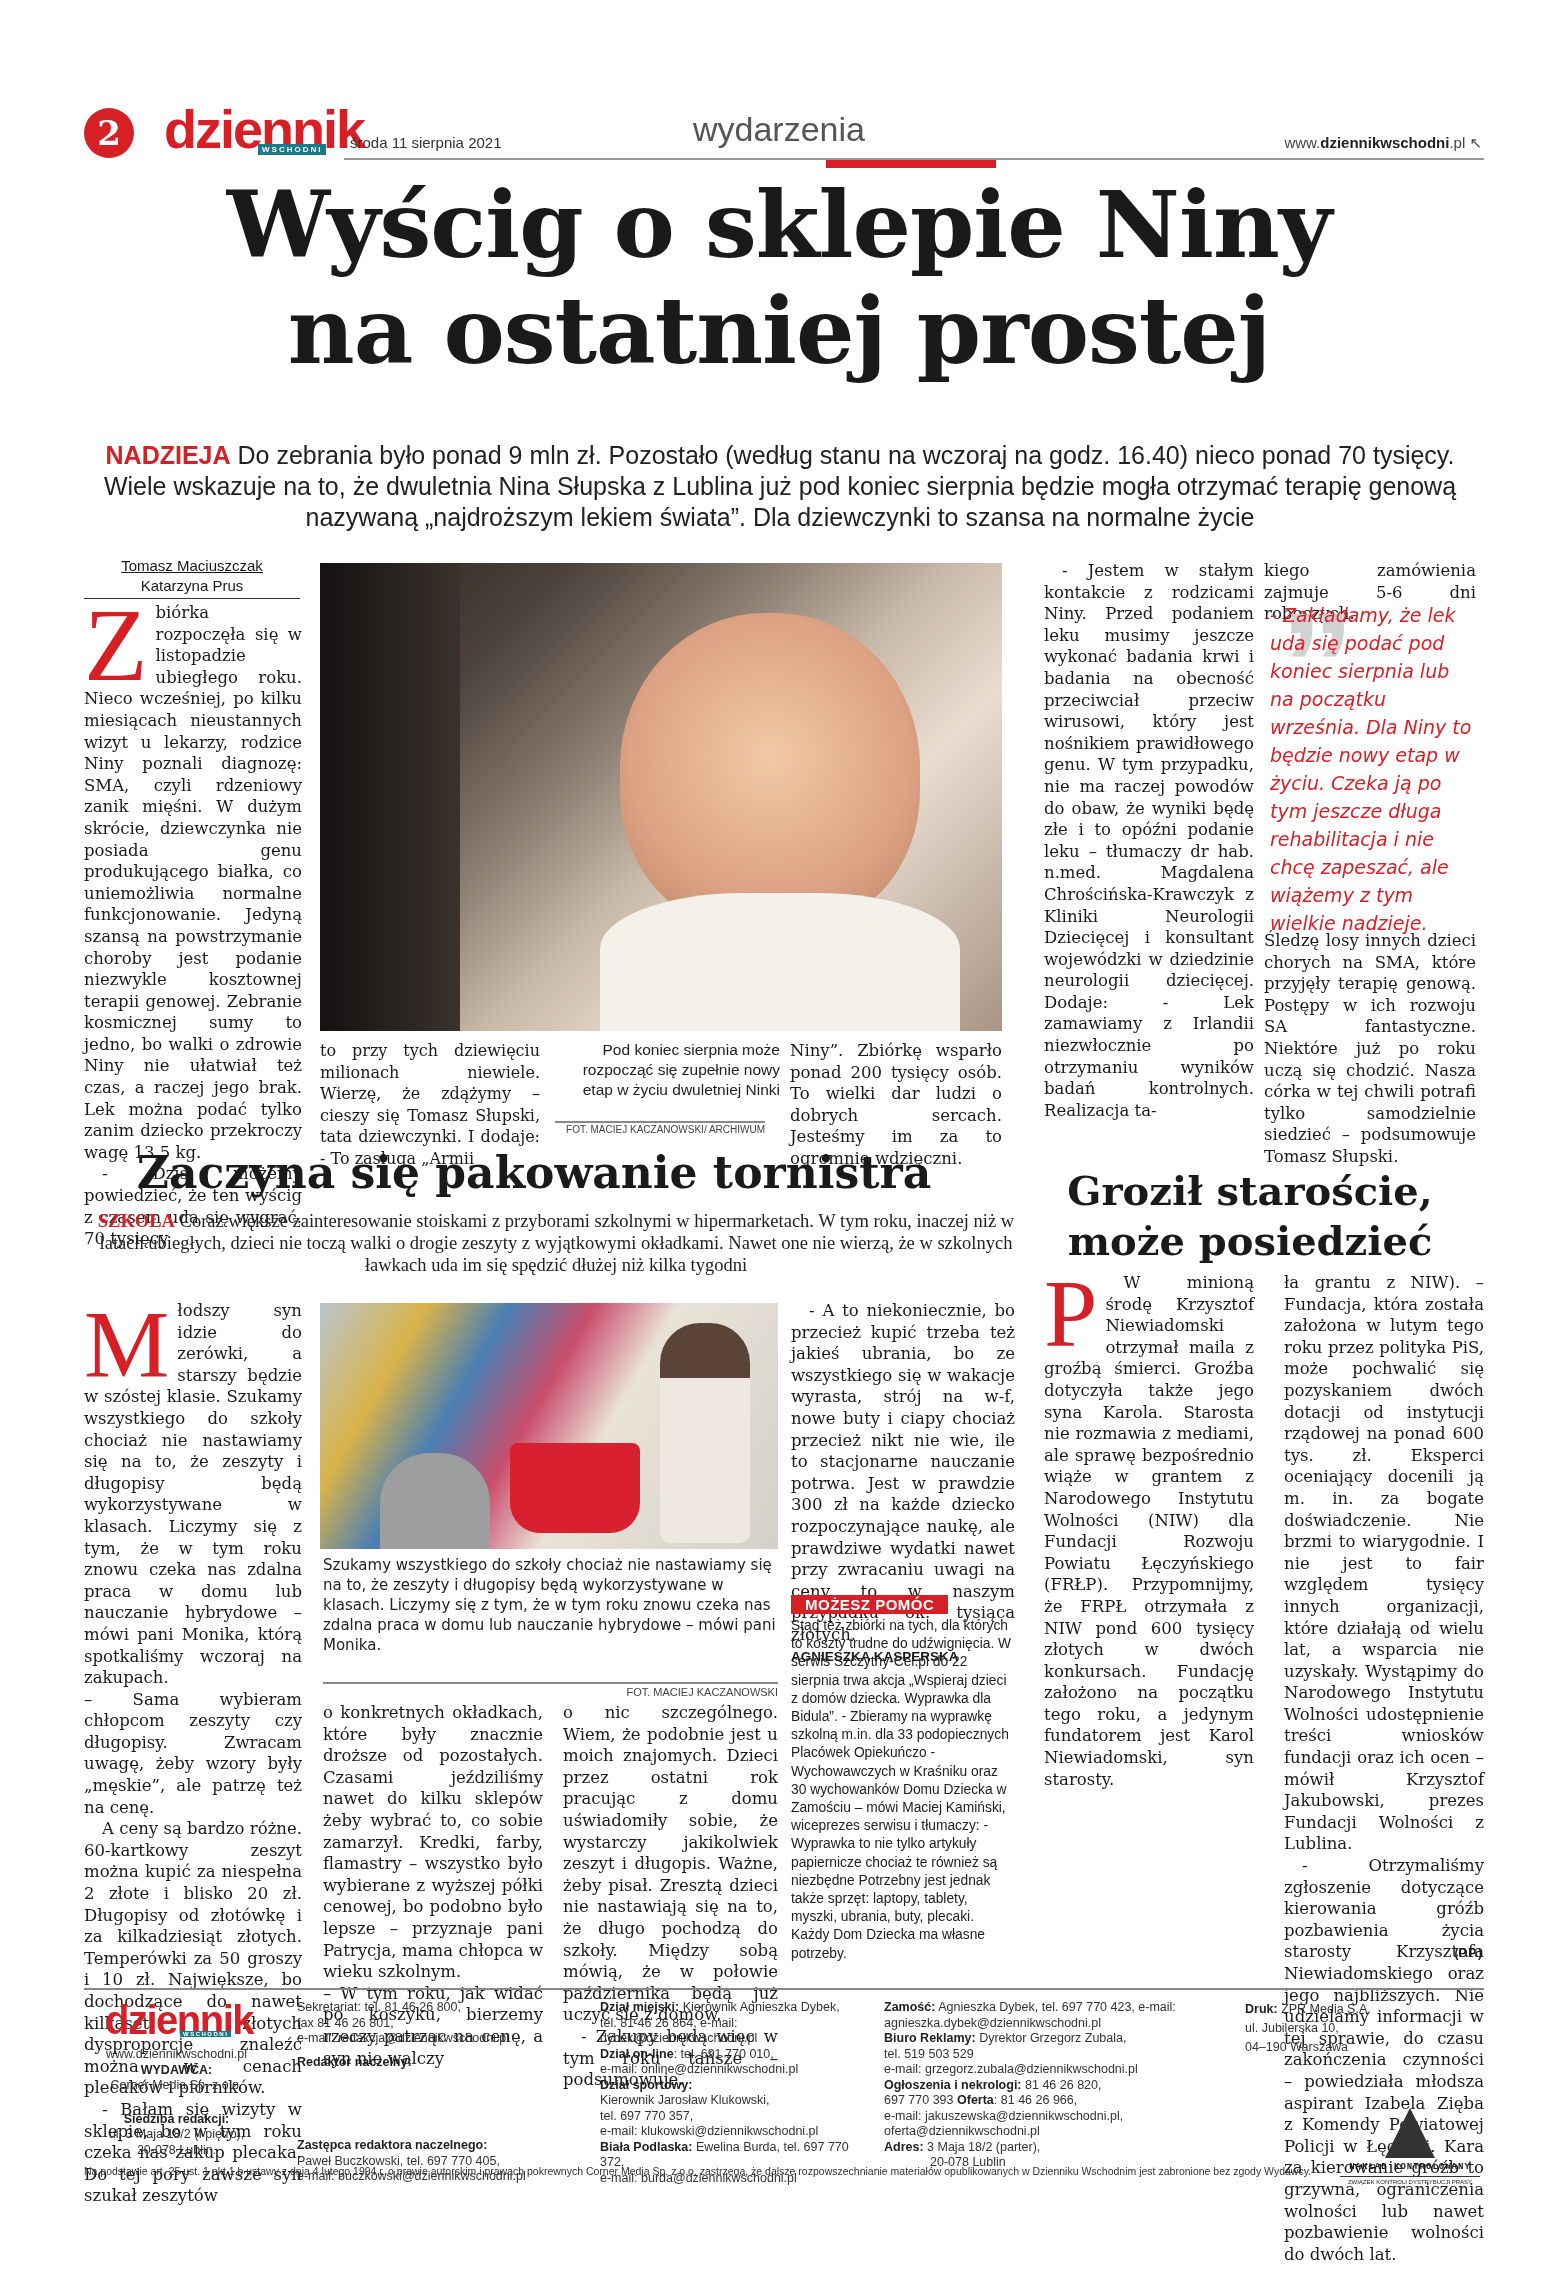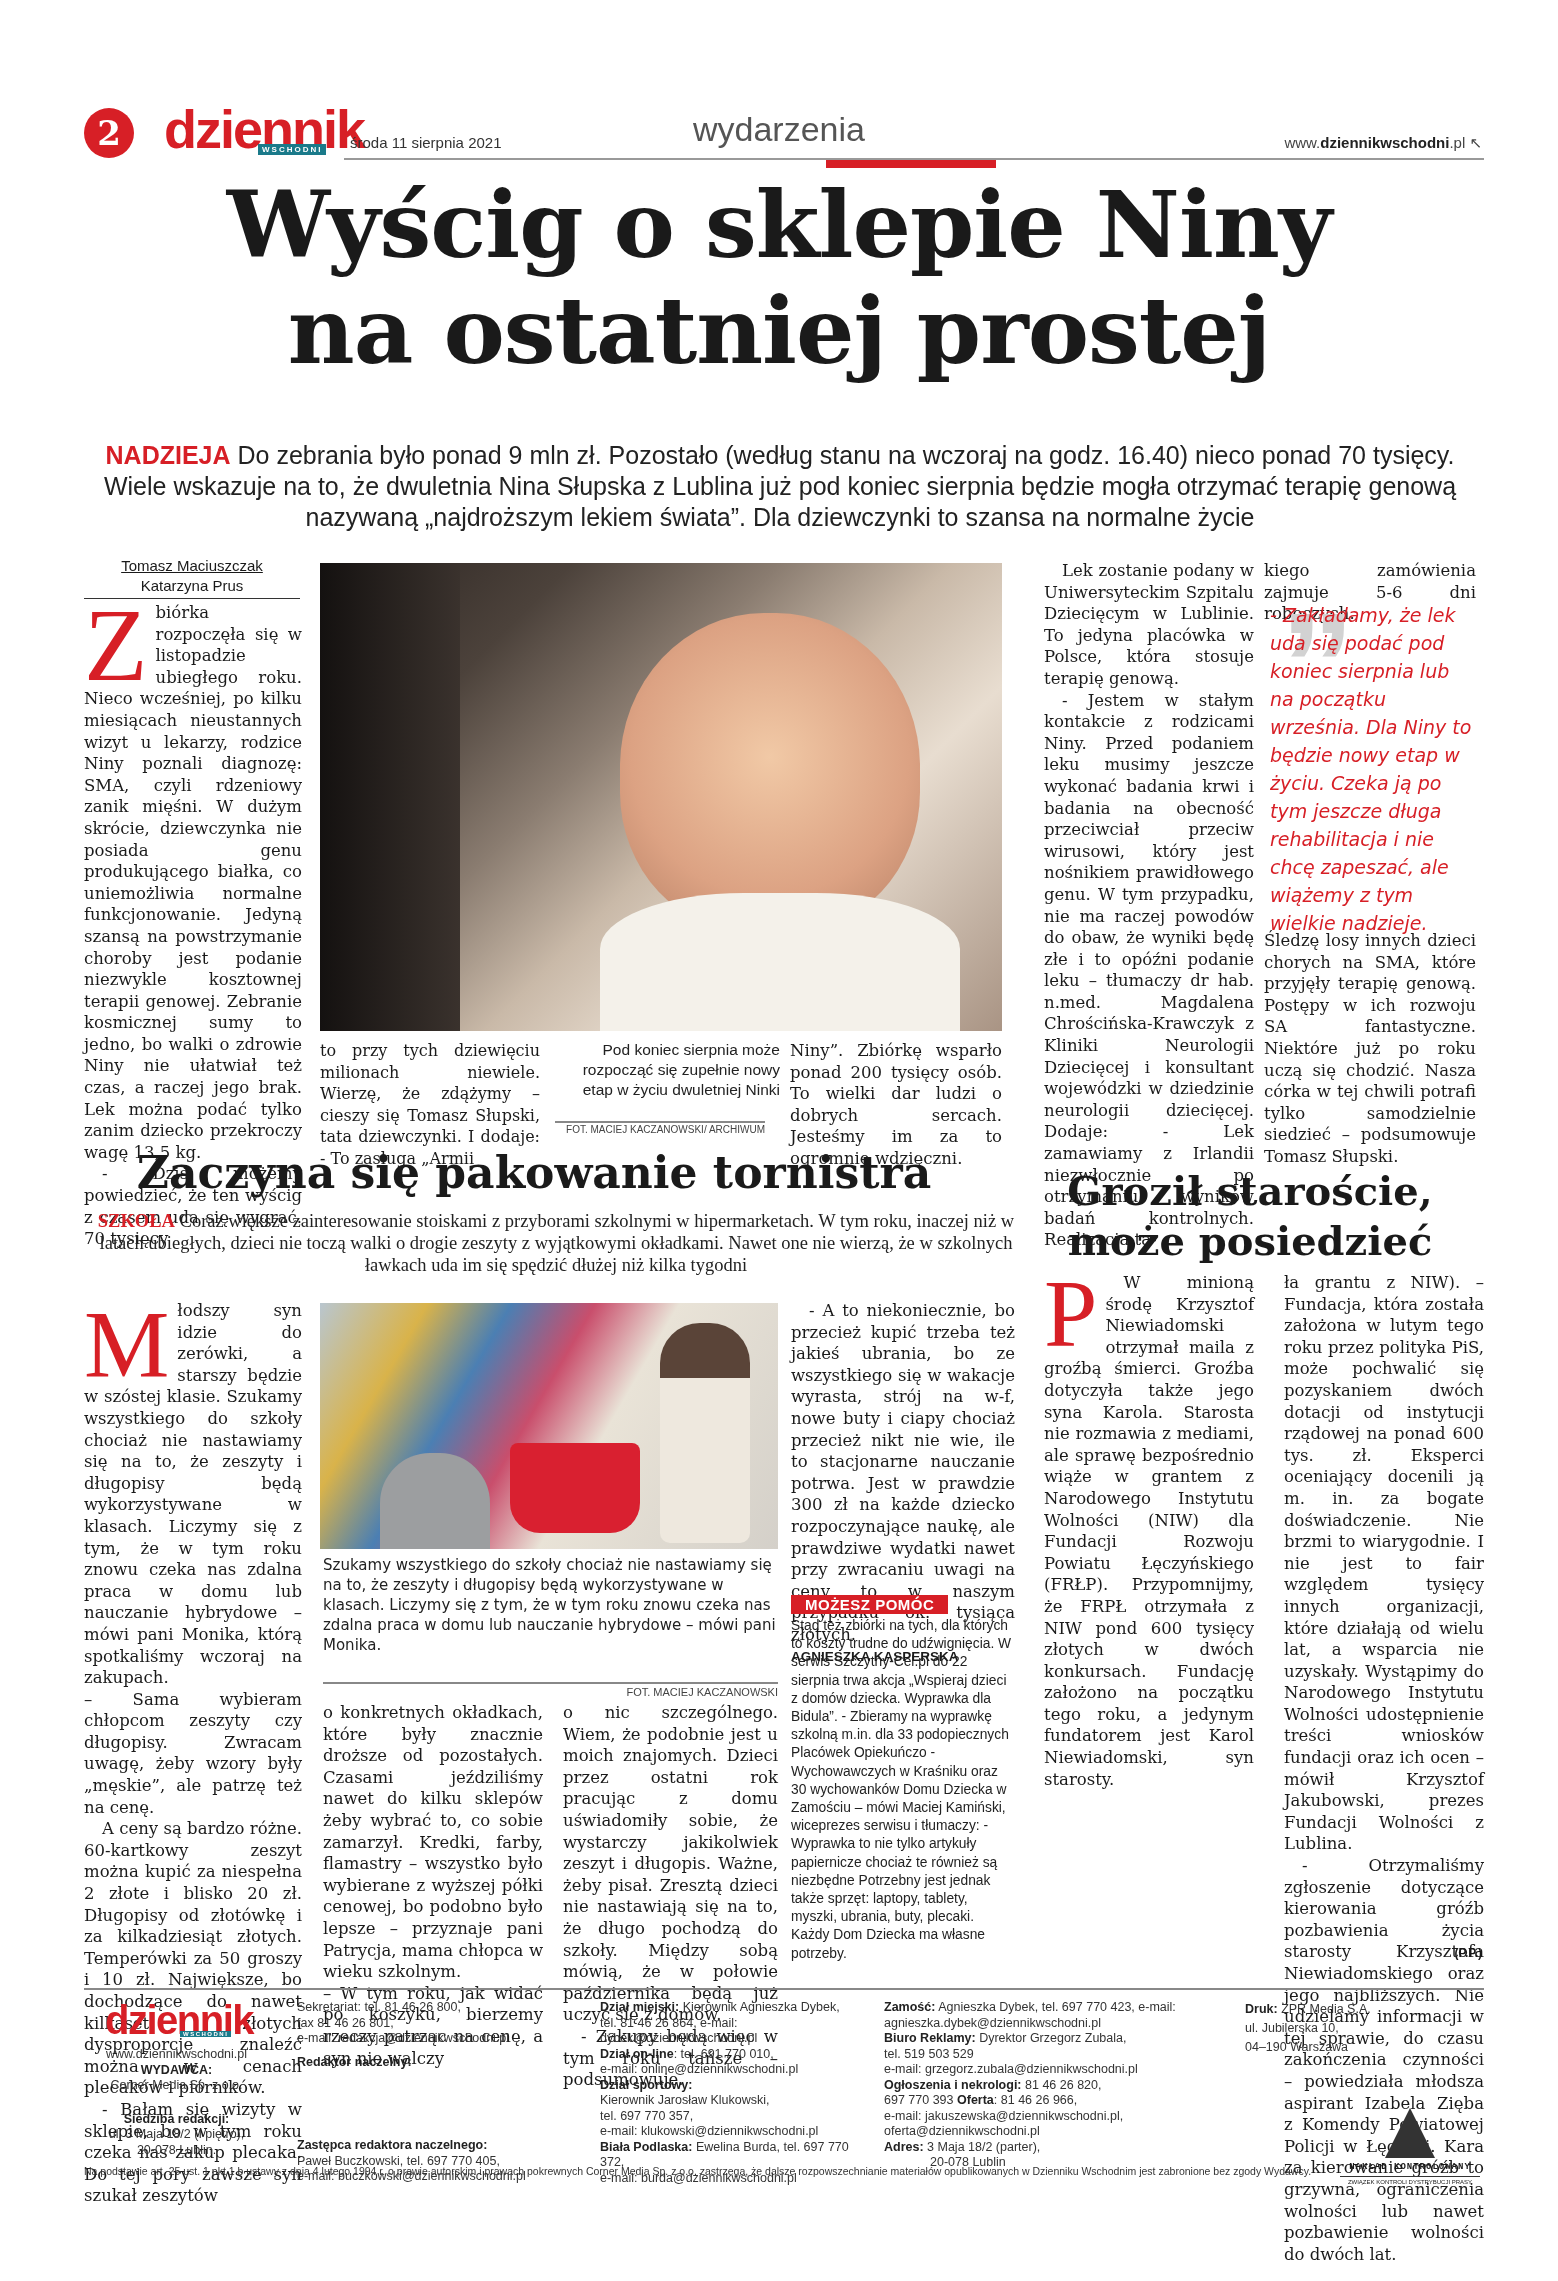--- a/index.html
+++ b/index.html
@@ -113,21 +113,20 @@
   <p class="noindent">to przy tych dziewięciu milionach niewiele. Wierzę, że zdążymy – cieszy się Tomasz Słupski, tata dziewczynki. I dodaje: - To zasługa „Armii</p>
 </div>
 <div class="abs cap1">Pod koniec sierpnia może rozpocząć się zupełnie nowy etap w życiu dwuletniej Ninki</div>
 <div class="abs cap1-rule"></div>
 <div class="abs cred1">FOT. MACIEJ KACZANOWSKI/ ARCHIWUM</div>
 <div class="abs col" style="left:790px;top:1040px;width:212px;">
   <p class="noindent">Niny”. Zbiórkę wsparło ponad 200 tysięcy osób. To wielki dar ludzi o dobrych sercach. Jesteśmy im za to ogromnie wdzięczni.</p>
 </div>
 
 <div class="abs col" style="left:1044px;top:560px;width:210px;">
-  <p>Lek zostanie podany w Uniwersyteckim Szpitalu Dziecięcym w Lublinie. To jedyna placówka w Polsce, która stosuje terapię genową.</p>
   <p>- Jestem w stałym kontakcie z rodzicami Niny. Przed podaniem leku musimy jeszcze wykonać badania krwi i badania na obecność przeciwciał przeciw wirusowi, który jest nośnikiem prawidłowego genu. W tym przypadku, nie ma raczej powodów do obaw, że wyniki będę złe i to opóźni podanie leku – tłumaczy dr hab. n.med. Magdalena Chrościńska-Krawczyk z Kliniki Neurologii Dziecięcej i konsultant wojewódzki w dziedzinie neurologii dziecięcej. Dodaje: - Lek zamawiamy z Irlandii niezwłocznie po otrzymaniu wyników badań kontrolnych. Realizacja ta-</p>
 </div>
 
 <div class="abs col" style="left:1264px;top:560px;width:212px;">
   <p class="noindent">kiego zamówienia zajmuje 5-6 dni roboczych.</p>
 </div>
 <div class="abs quote-mark">”</div>
 <div class="abs pullquote">- Zakładamy, że lek uda się podać pod koniec sierpnia lub na początku września. Dla Niny to będzie nowy etap w życiu. Czeka ją po tym jeszcze długa rehabilitacja i nie chcę zapeszać, ale wiążemy z tym wielkie nadzieje.</div>
 <div class="abs col" style="left:1264px;top:930px;width:212px;">
   <p class="noindent">Śledzę losy innych dzieci chorych na SMA, które przyjęły terapię genową. Postępy w ich rozwoju SA fantastyczne. Niektóre już po roku uczą się chodzić. Nasza córka w tej chwili potrafi tylko samodzielnie siedzieć – podsumowuje Tomasz Słupski.</p>

